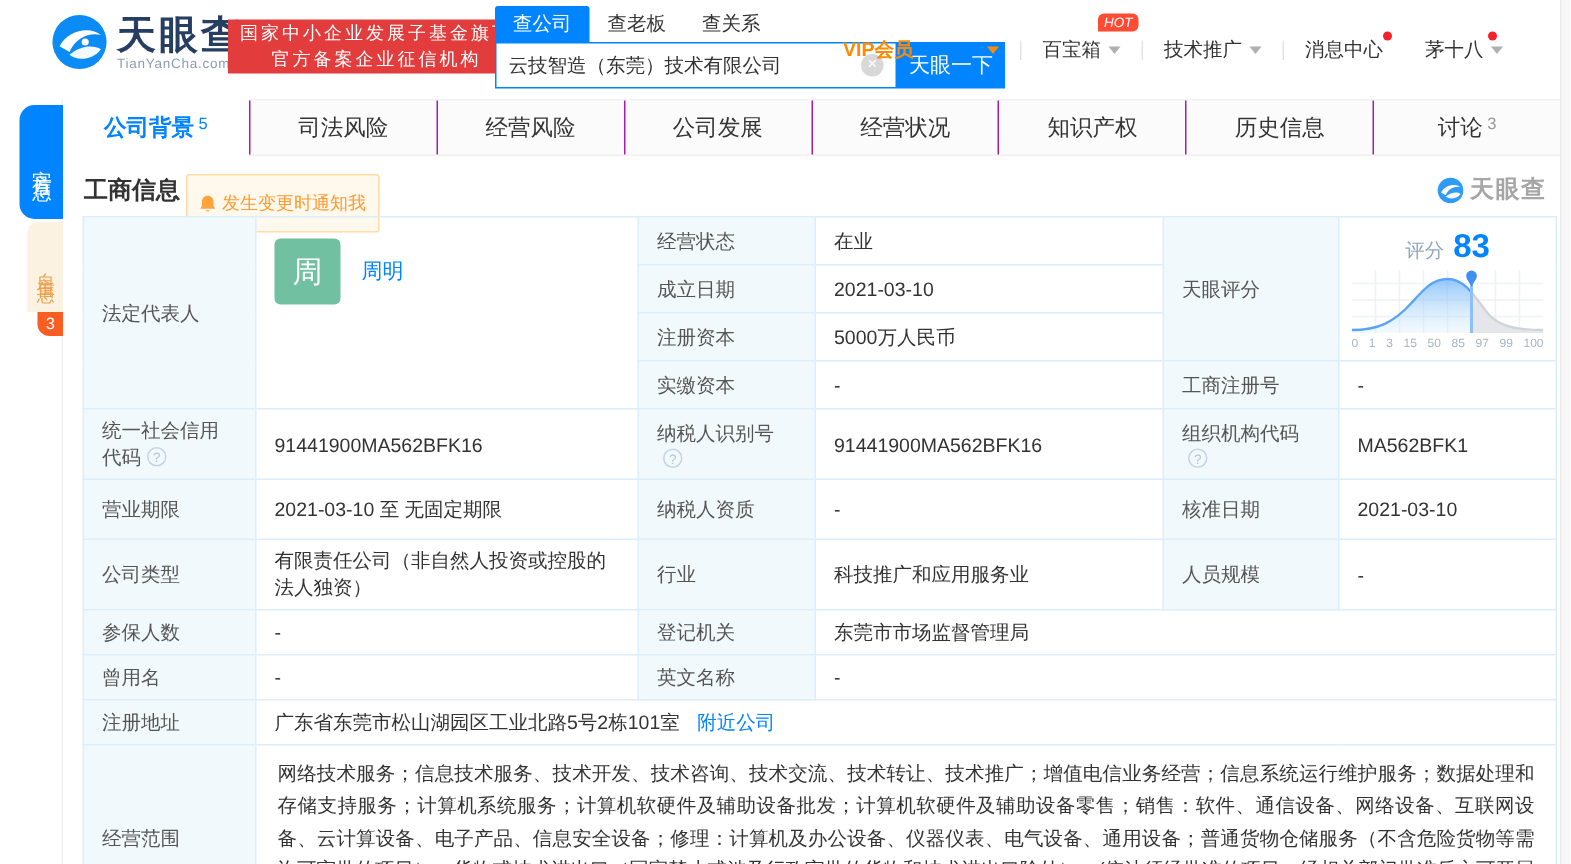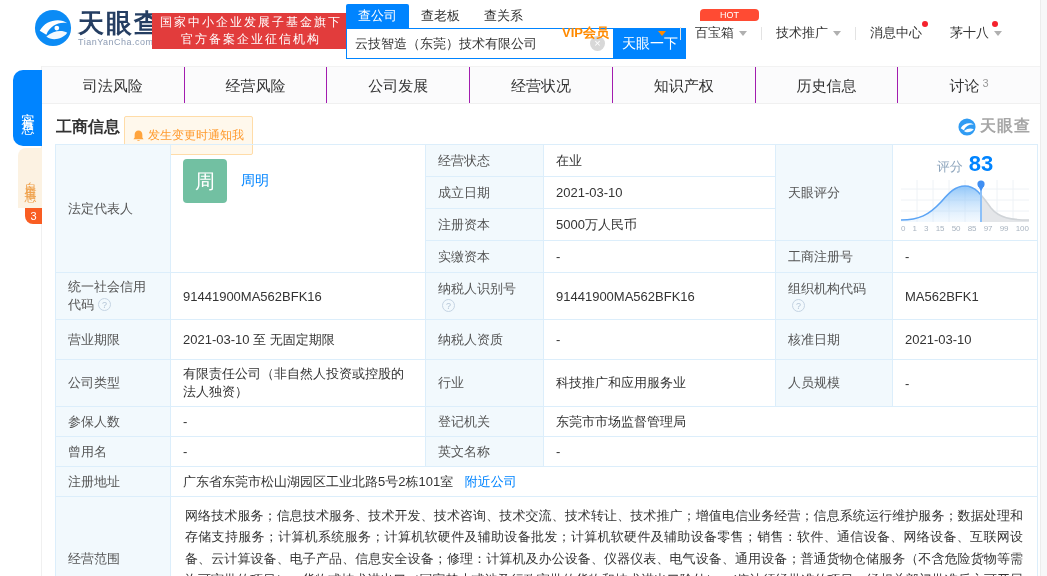--- a/index.html
+++ b/index.html
@@ -11,37 +11,37 @@
 
   
   .topbar { position:absolute; left:0; top:0; width:1040px; height:62px; background:#fff; }
   .logo { position:absolute; left:34px; top:9px; display:flex; align-items:center; }
   .logo-icon { width:38px; height:38px; margin-right:6px; }
   .logo-text-wrap { display:flex; flex-direction:column; line-height:1; }
   .logo-cn { font-size:26px; font-weight:bold; color:#253e62; letter-spacing:2px; }
   .logo-en { font-size:9px; color:#8d9cb4; margin-top:2px; letter-spacing:.5px; }
   .cert-badge { position:absolute; left:152px; top:13px; background:#e23c3c; color:#fff; font-size:12px; line-height:17px; padding:1px 8px; text-align:center; letter-spacing:2px; }
 
-  .search { position:absolute; left:346px; top:5px; width:340px; }
+  .search { position:absolute; left:330px; top:5px; width:340px; }
   .search-tabs { display:flex; align-items:flex-end; height:23px; font-size:13px; }
   .search-tab { padding:3px 12px; color:#333; cursor:pointer; }
   .search-tab.active { background:#0084ff; color:#fff; border-radius:2px 2px 0 0; }
   .search-box { display:flex; height:31px;border-radius:11px; }
   .input-wrap { flex:1; border:1px solid #0084ff; background:#fff; display:flex; align-items:center; padding:0 8px; }
   .input-wrap input { flex:1; border:none; outline:none; font-size:13px; color:#333; font-family:inherit; background:transparent; }
   .clear-icon { width:15px; height:15px; border-radius:50%; background:#d8d8d8; color:#fff; font-size:11px; line-height:15px; text-align:center; cursor:pointer; }
   .search-btn { width:72px; background:#0084ff; color:#fff; border:none; font-size:14px; cursor:pointer; font-family:inherit; }
 
   .top-nav { position:absolute; right:24px; top:24px; display:flex; align-items:center; font-size:13px; white-space:nowrap; }
   .nav-item { position:relative; padding:0 14px; display:flex; align-items:center; cursor:pointer; color:#333; }
   .nav-sep { width:1px; height:13px; background:#e3e3e3; }
   .nav-vip { color:#ff8a00; font-weight:bold;gap:44px; }
   .caret { width:0; height:0; border-left:4px solid transparent; border-right:4px solid transparent; border-top:5px solid #b0b0b0; margin-left:5px; }
   .caret.orange { border-top-color:#ff8a00; }
-  .hot-badge { position:absolute; top:-15px; right:2px; background:#ff4b33; color:#fff; font-size:9px; line-height:12px; padding:0 20px; border-radius:4px 4px 4px 0; }
+  .hot-badge { position:absolute; top:-15px; right:2px; background:#ff4b33; color:#fff; font-size:9px; line-height:12px; padding:0 4px; border-radius:4px 4px 4px 0;font-style:italic; }
   .red-dot { position:absolute; top:-3px; width:6px; height:6px; background:#f5222d; border-radius:50%; }
   .red-dot.msg { right:8px; } .red-dot.user { right:18px; }
 
   
   .page-tabs { position:absolute; left:42px; top:66px; width:998px; height:38px; display:flex; border-top:1px solid #f2f2f2; border-bottom:1px solid #f0f0f0; background:#fbfbfc; }
   .page-tab { flex:1; text-align:center; line-height:37px; font-size:15px; color:#333; border-left:1px solid #a21caf; cursor:pointer; position:relative; }
   .page-tab:first-child { border-left:none; }
   .page-tab.active { background:#fff; color:#0084ff; font-weight:bold; border-top:1px solid #fff; margin-top:-1px; line-height:38px; margin-bottom:-1px; }
   .tab-count { font-size:11px; font-weight:normal; color:#999; margin-left:3px; position:relative; top:-4px; }
   .page-tab.active .tab-count { color:#0084ff; }
@@ -142,20 +142,23 @@
     </div>
     <div class="nav-item">
       <span>茅十八</span>
       <span class="red-dot user"></span>
       <span class="caret"></span>
     </div>
   </nav>
 </header>
 
 <div class="page-tabs">
+  <div class="page-tab active">
+    <span>公司背景</span><span class="tab-count">5</span>
+  </div>
   <div class="page-tab"><span>司法风险</span></div>
   <div class="page-tab"><span>经营风险</span></div>
   <div class="page-tab"><span>公司发展</span></div>
   <div class="page-tab"><span>经营状况</span></div>
   <div class="page-tab"><span>知识产权</span></div>
   <div class="page-tab"><span>历史信息</span></div>
   <div class="page-tab">
     <span>讨论</span><span class="tab-count">3</span>
   </div>
 </div>

